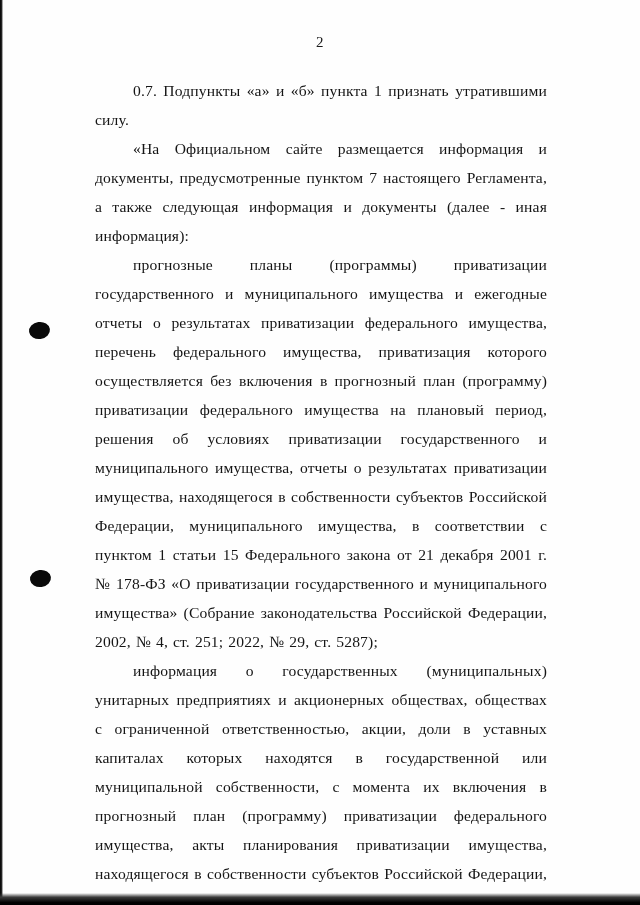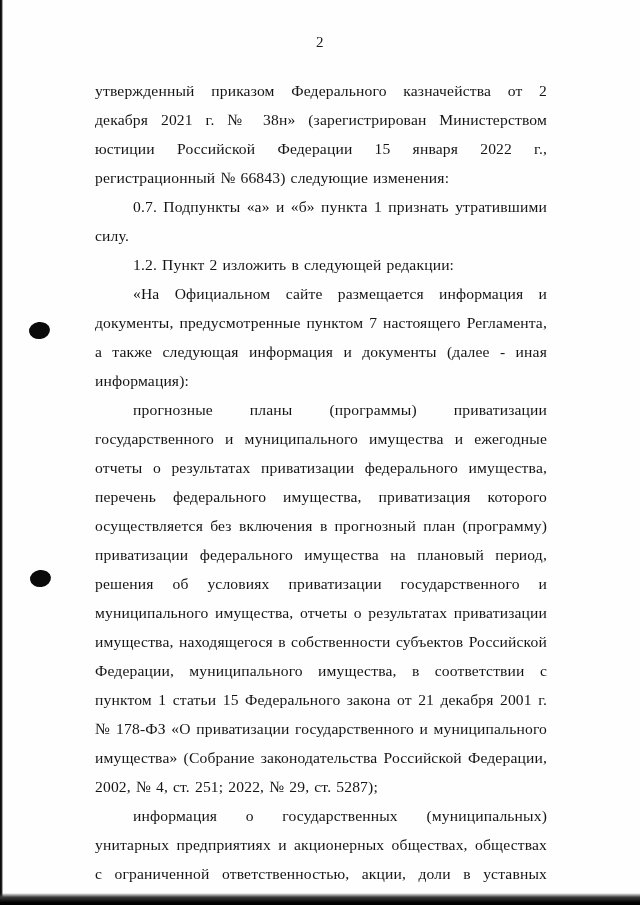--- a/index.html
+++ b/index.html
@@ -67,23 +67,21 @@
   }
   .punch-1 { left: 29px; top: 322px; }
   .punch-2 { left: 30px; top: 570px; }
 </style>
 </head>
 <body>
 
 <div class="scan-page">
   <div class="page-number">2</div>
   <div class="text-block" id="document-body">
-      <p>утвержденный приказом Федерального казначейства от 2 декабря 2021 г. № 38н» (зарегистрирован Министерством юстиции Российской Федерации 15 января 2022 г., регистрационный № 66843) следующие изменения:</p>
       <p class="indent">0.7. Подпункты «а» и «б» пункта 1 признать утратившими силу.</p>
-      <p class="indent">1.2. Пункт 2 изложить в следующей редакции:</p>
       <p class="indent">«На Официальном сайте размещается информация и документы, предусмотренные пунктом 7 настоящего Регламента, а также следующая информация и документы (далее - иная информация):</p>
       <p class="indent">прогнозные планы (программы) приватизации государственного и муниципального имущества и ежегодные отчеты о результатах приватизации федерального имущества, перечень федерального имущества, приватизация которого осуществляется без включения в прогнозный план (программу) приватизации федерального имущества на плановый период, решения об условиях приватизации государственного и муниципального имущества, отчеты о результатах приватизации имущества, находящегося в собственности субъектов Российской Федерации, муниципального имущества, в соответствии с пунктом 1 статьи 15 Федерального закона от 21 декабря 2001 г. № 178-ФЗ «О приватизации государственного и муниципального имущества» (Собрание законодательства Российской Федерации, 2002, № 4, ст. 251; 2022, № 29, ст. 5287);</p>
       <p class="indent">информация о государственных (муниципальных) унитарных предприятиях и акционерных обществах, обществах с ограниченной ответственностью, акции, доли в уставных капиталах которых находятся в государственной или муниципальной собственности, с момента их включения в прогнозный план (программу) приватизации федерального имущества, акты планирования приватизации имущества, находящегося в собственности субъектов Российской Федерации, муниципального имущества, в соответствии с Порядком раскрытия информации</p>
     </div>
   <div class="punch-mark punch-1"></div>
   <div class="punch-mark punch-2"></div>
   <div class="scan-edge-left"></div>
   <div class="scan-edge-bottom"></div>
 </div>
 

